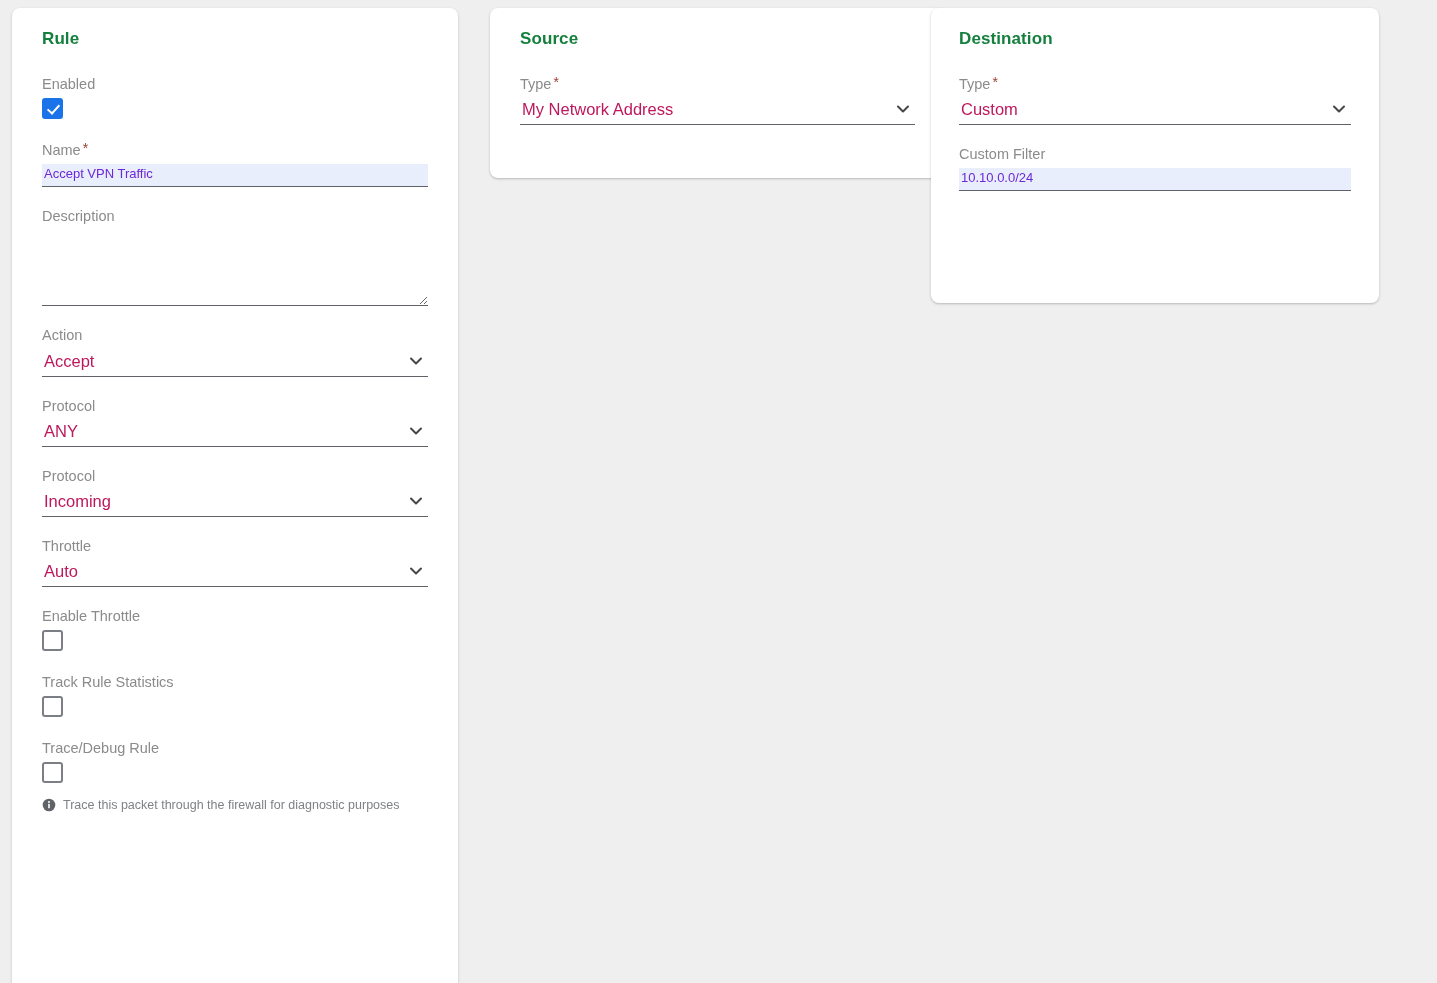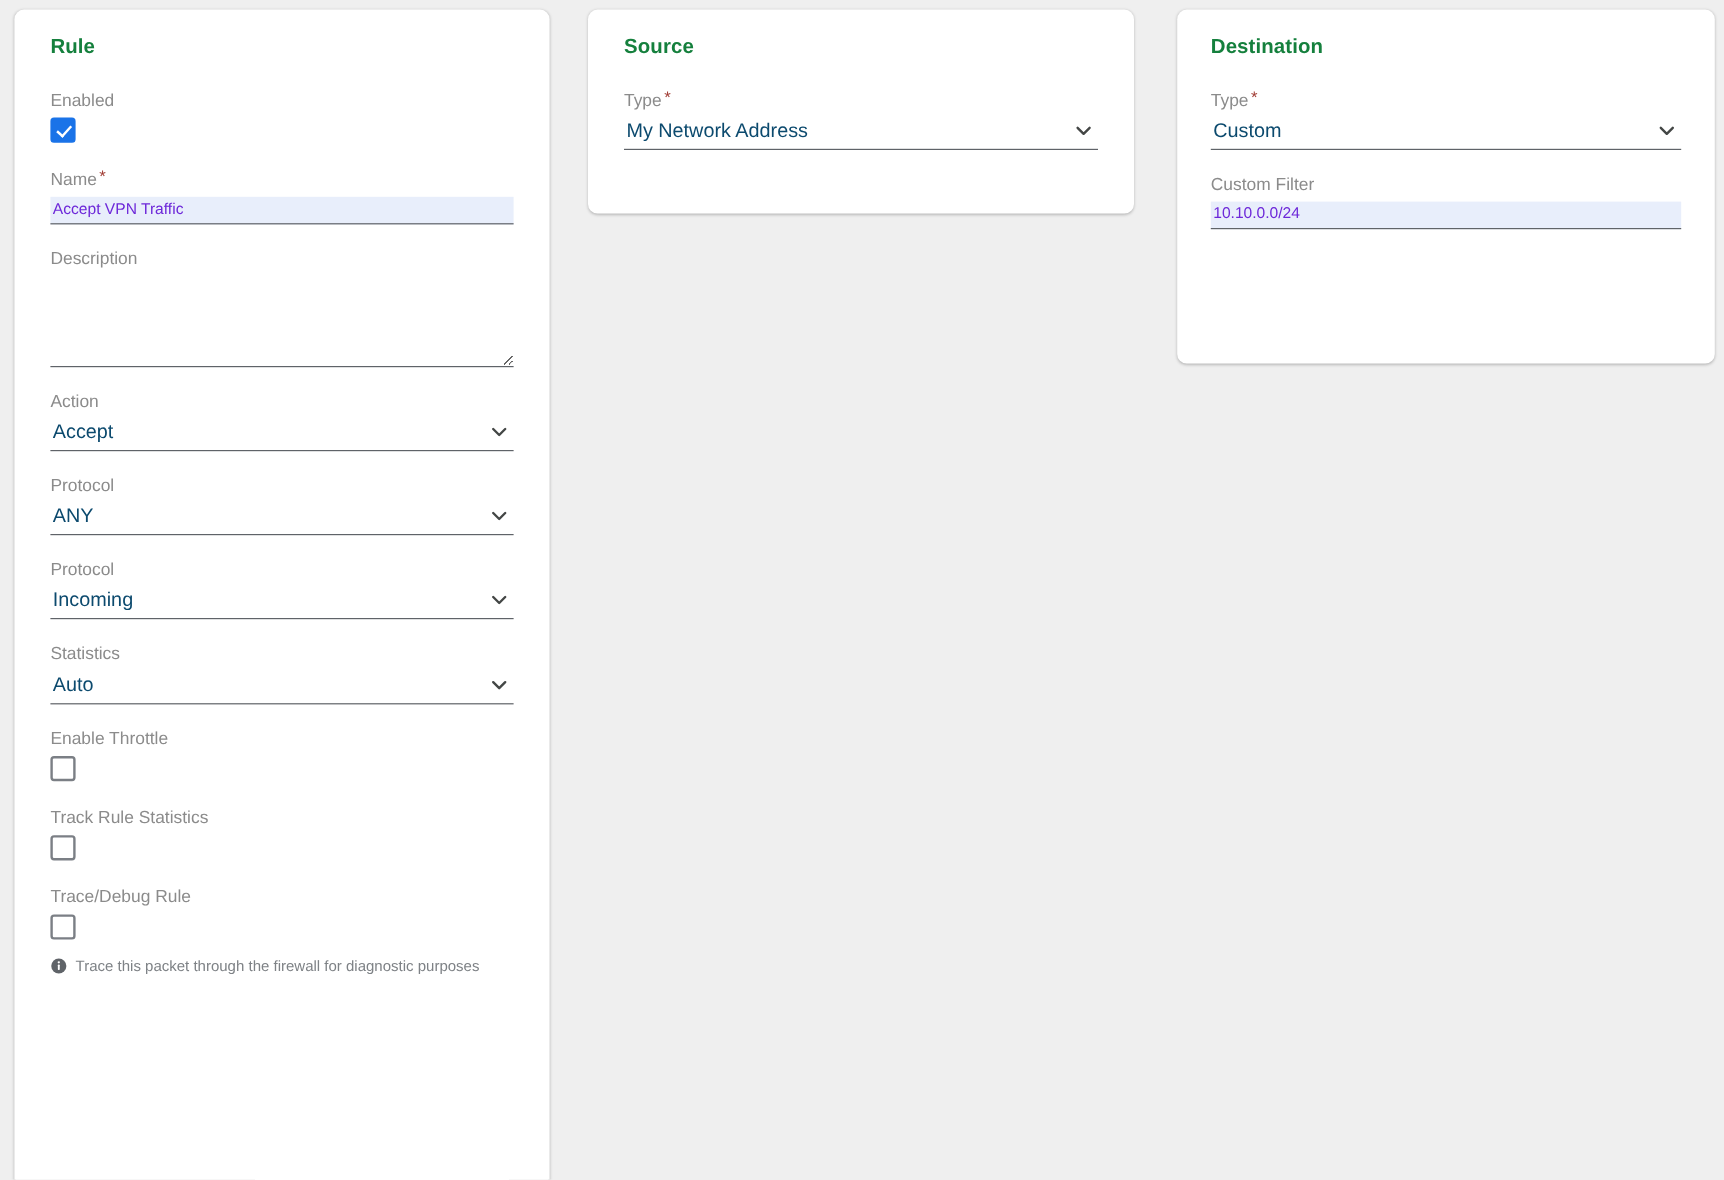--- a/index.html
+++ b/index.html
@@ -37,21 +37,21 @@
     padding: 22px 30px 0 30px;
   }
   #card-source {
     left: 490px;
     top: 8px;
     width: 455px;
     height: 170px;
     padding: 22px 30px 0 30px;
   }
   #card-destination {
-    left: 981px;
+    left: 931px;
     top: 8px;
     width: 448px;
     height: 295px;
     padding: 22px 28px 0 28px;
   }
 
   .card-title {
     font-size: 17px;
     font-weight: bold;
     color: #15803d;
@@ -104,21 +104,21 @@
   .select-wrap {
     position: relative;
     width: 100%;
   }
   .select-wrap .line-input {
     appearance: none;
     -webkit-appearance: none;
     padding-right: 30px;
     cursor: pointer;
     font-size: 16.5px;
-    color: #0c4a6e;
+    color: #be185d;
   }
   .chevron {
     position: absolute;
     right: 4px;
     top: 3px;
     width: 16px;
     height: 16px;
     pointer-events: none;
     color: #444746;
   }
@@ -245,21 +245,21 @@
         <input class="line-input" type="text" readonly="" value="Incoming" style="">
         <span class="chevron">
           <svg viewBox="0 0 16 16" width="16" height="16">
               <path d="M3 5.5 L8 10.5 L13 5.5" fill="none" stroke="currentColor" stroke-width="2" stroke-linecap="round" stroke-linejoin="round"></path>
             </svg>
         </span>
       </div>
     </div>
 
     <div class="field">
-      <span class="field-label">Statistics</span>
+      <span class="field-label">Throttle</span>
       <div class="select-wrap">
         <input class="line-input" type="text" readonly="" value="Auto" style="">
         <span class="chevron">
           <svg viewBox="0 0 16 16" width="16" height="16">
               <path d="M3 5.5 L8 10.5 L13 5.5" fill="none" stroke="currentColor" stroke-width="2" stroke-linecap="round" stroke-linejoin="round"></path>
             </svg>
         </span>
       </div>
     </div>
 

